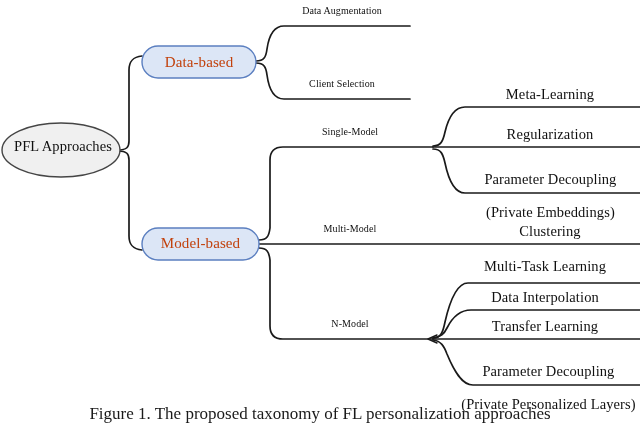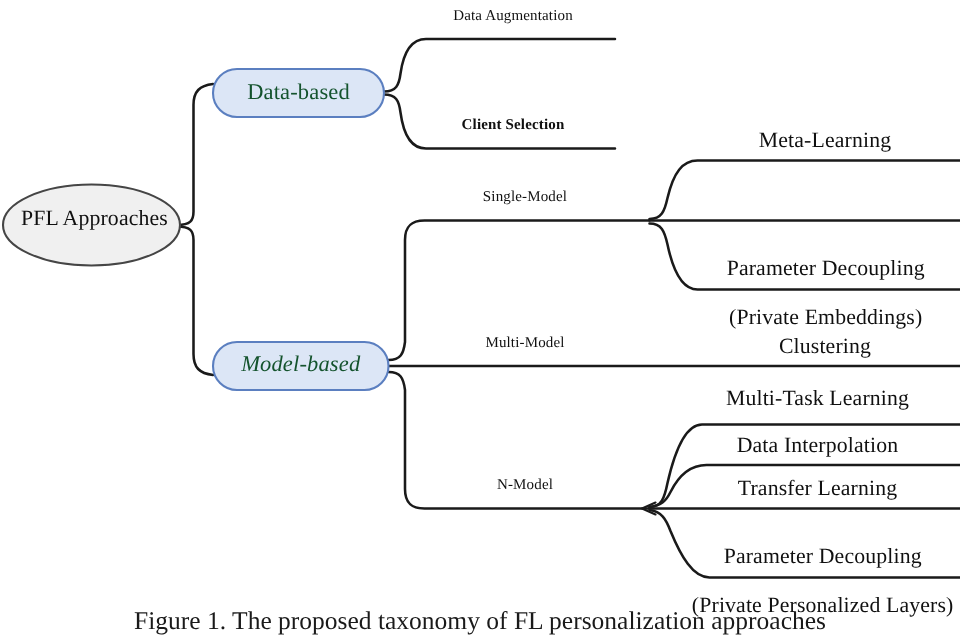--- a/index.html
+++ b/index.html
@@ -36,32 +36,31 @@
   
   .root-label {
     font-size: 14.5px;
     left: 2px;
     top: 139px;
     width: 122px;
   }
   
   .pill-label {
     font-size: 15px;
-    color: #14532d;
+    color: #c2410c;
   }
   #label-data-based {
     left: 142px;
     top: 54px;
     width: 114px;
   }
   #label-model-based {
     left: 142px;
     top: 235px;
     width: 117px;
-    font-style: italic;
   }
   
   .branch-label {
     font-size: 10px;
   }
   
   .leaf-label {
     font-size: 14.5px;
   }
   .leaf-label.two-line {
@@ -116,30 +115,31 @@
   </svg>
 
   <div class="node-label root-label">PFL Approaches</div>
 
   <div class="node-label pill-label" id="label-data-based">Data-based</div>
 
   <div class="node-label pill-label" id="label-model-based">Model-based</div>
 
   <div class="node-label branch-label" style="left:274px; top:6px; width:136px;">Data Augmentation</div>
 
-  <div class="node-label branch-label" style="left:278px; top:79px; width:128px;font-weight:bold;">Client Selection</div>
+  <div class="node-label branch-label" style="left:278px; top:79px; width:128px;">Client Selection</div>
 
   <div class="node-label branch-label" style="left:288px; top:127px; width:124px;">Single-Model</div>
 
   <div class="node-label branch-label" style="left:288px; top:224px; width:124px;">Multi-Model</div>
 
   <div class="node-label branch-label" style="left:292px; top:319px; width:116px;">N-Model</div>
 
   <div class="node-label leaf-label" style="left:470px; top:87px; width:160px;">Meta-Learning</div>
 
+  <div class="node-label leaf-label" style="left:470px; top:127px; width:160px;">Regularization</div>
 
   <div class="node-label leaf-label two-line" style="left:448px; top:155px; width:190px;">
     <span>Parameter Decoupling</span><br>
     <span>(Private Embeddings)</span>
   </div>
 
   <div class="node-label leaf-label" style="left:470px; top:224px; width:160px;">Clustering</div>
 
   <div class="node-label leaf-label" style="left:455px; top:259px; width:180px;">Multi-Task Learning</div>
 

